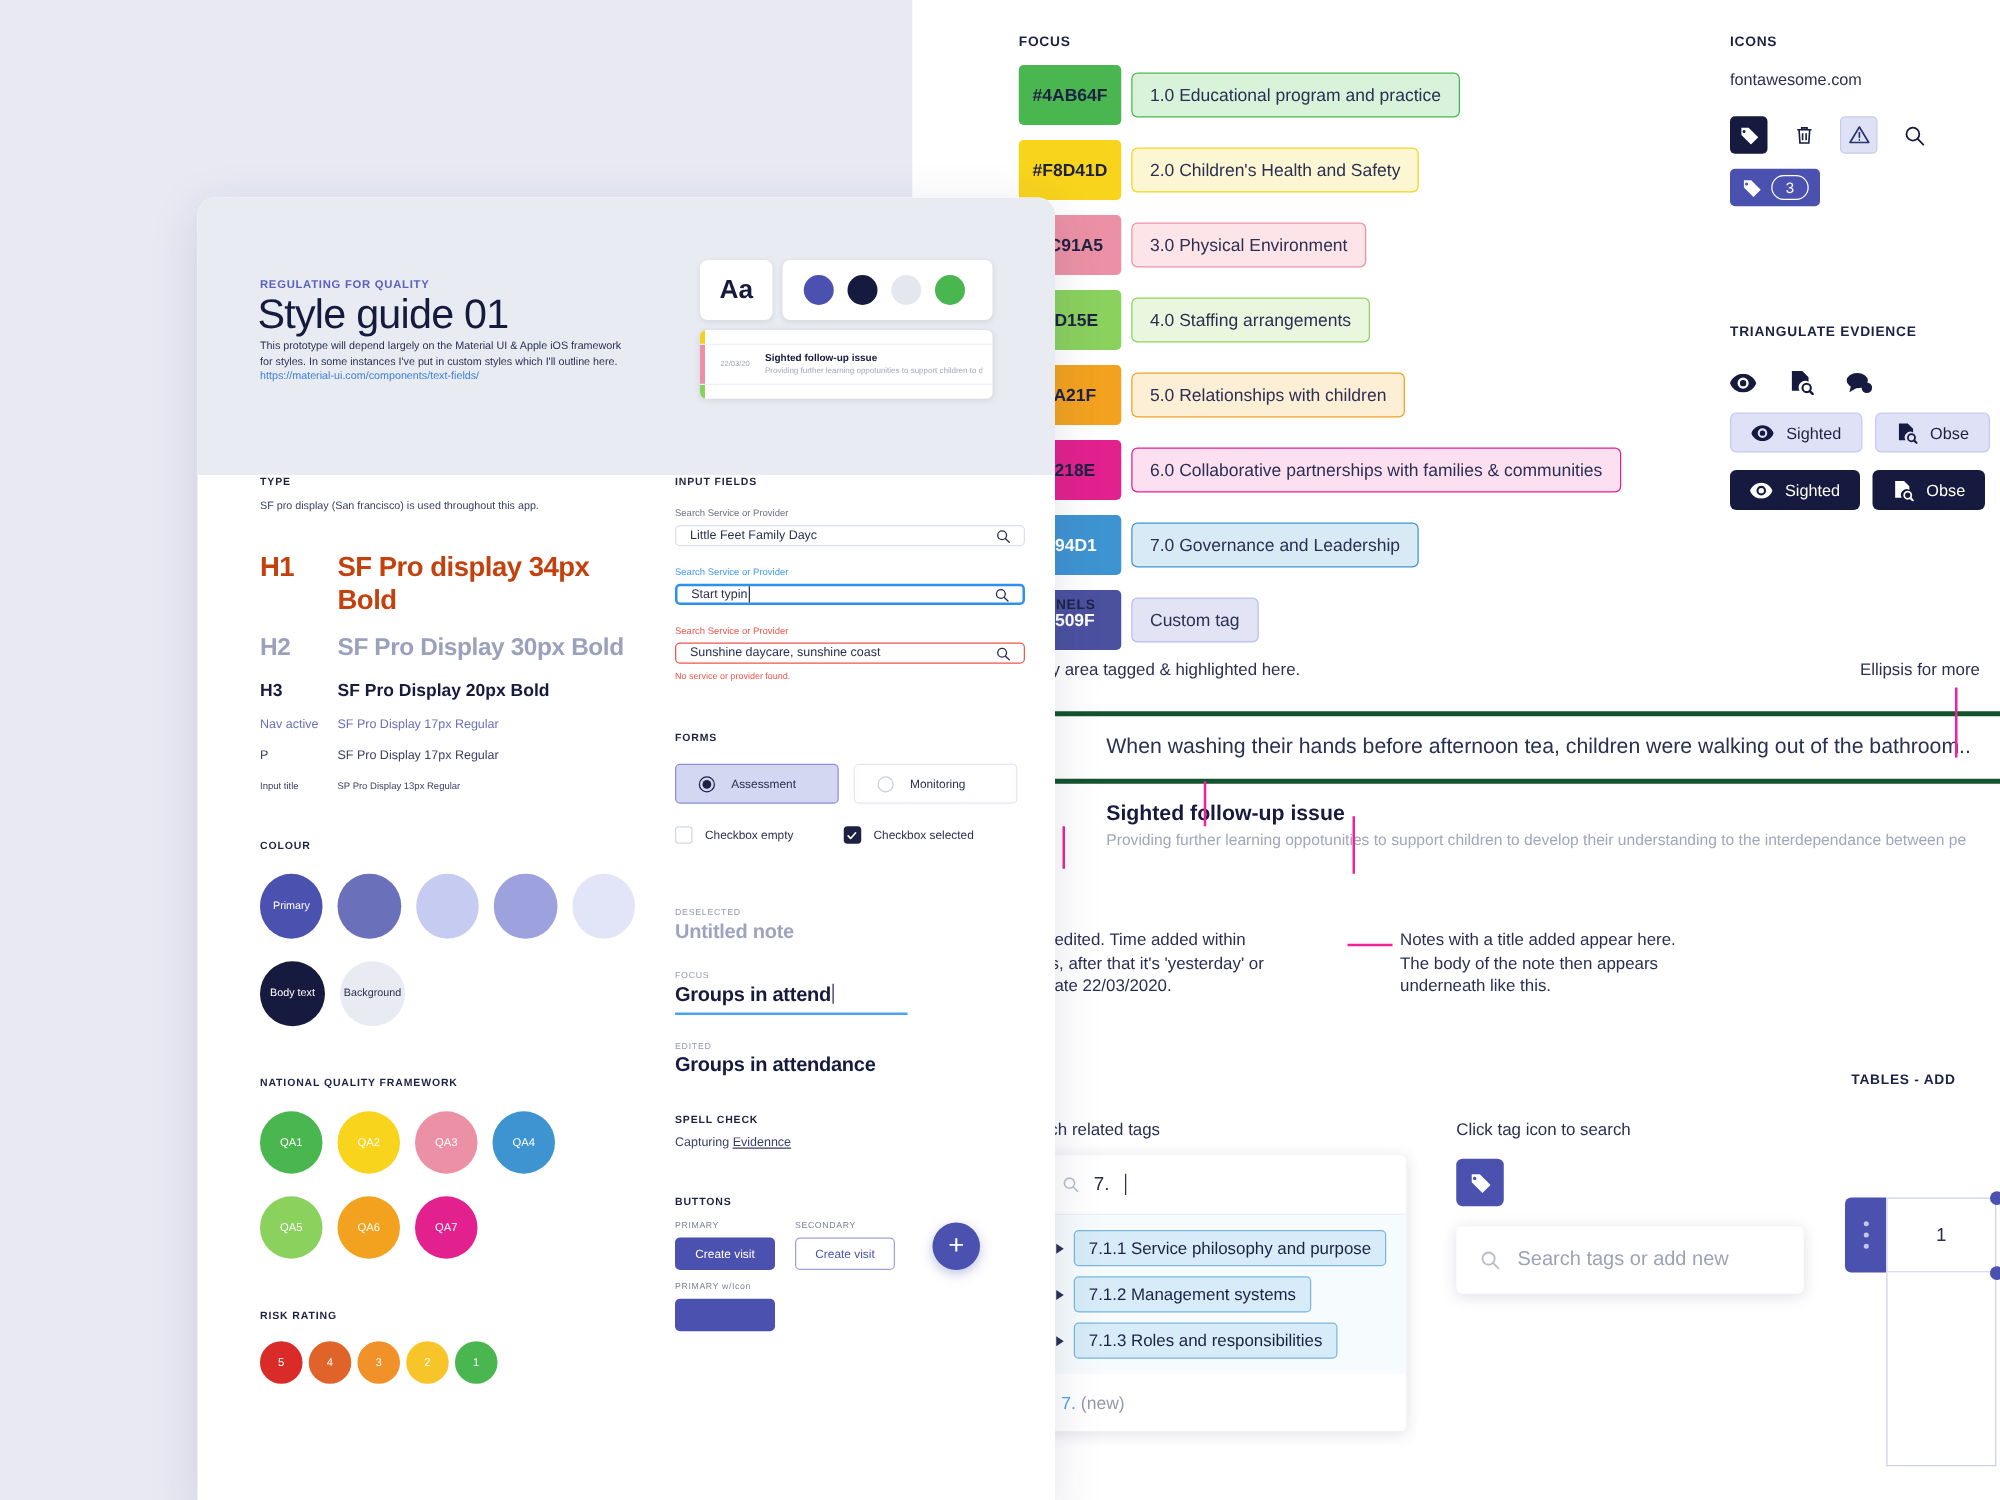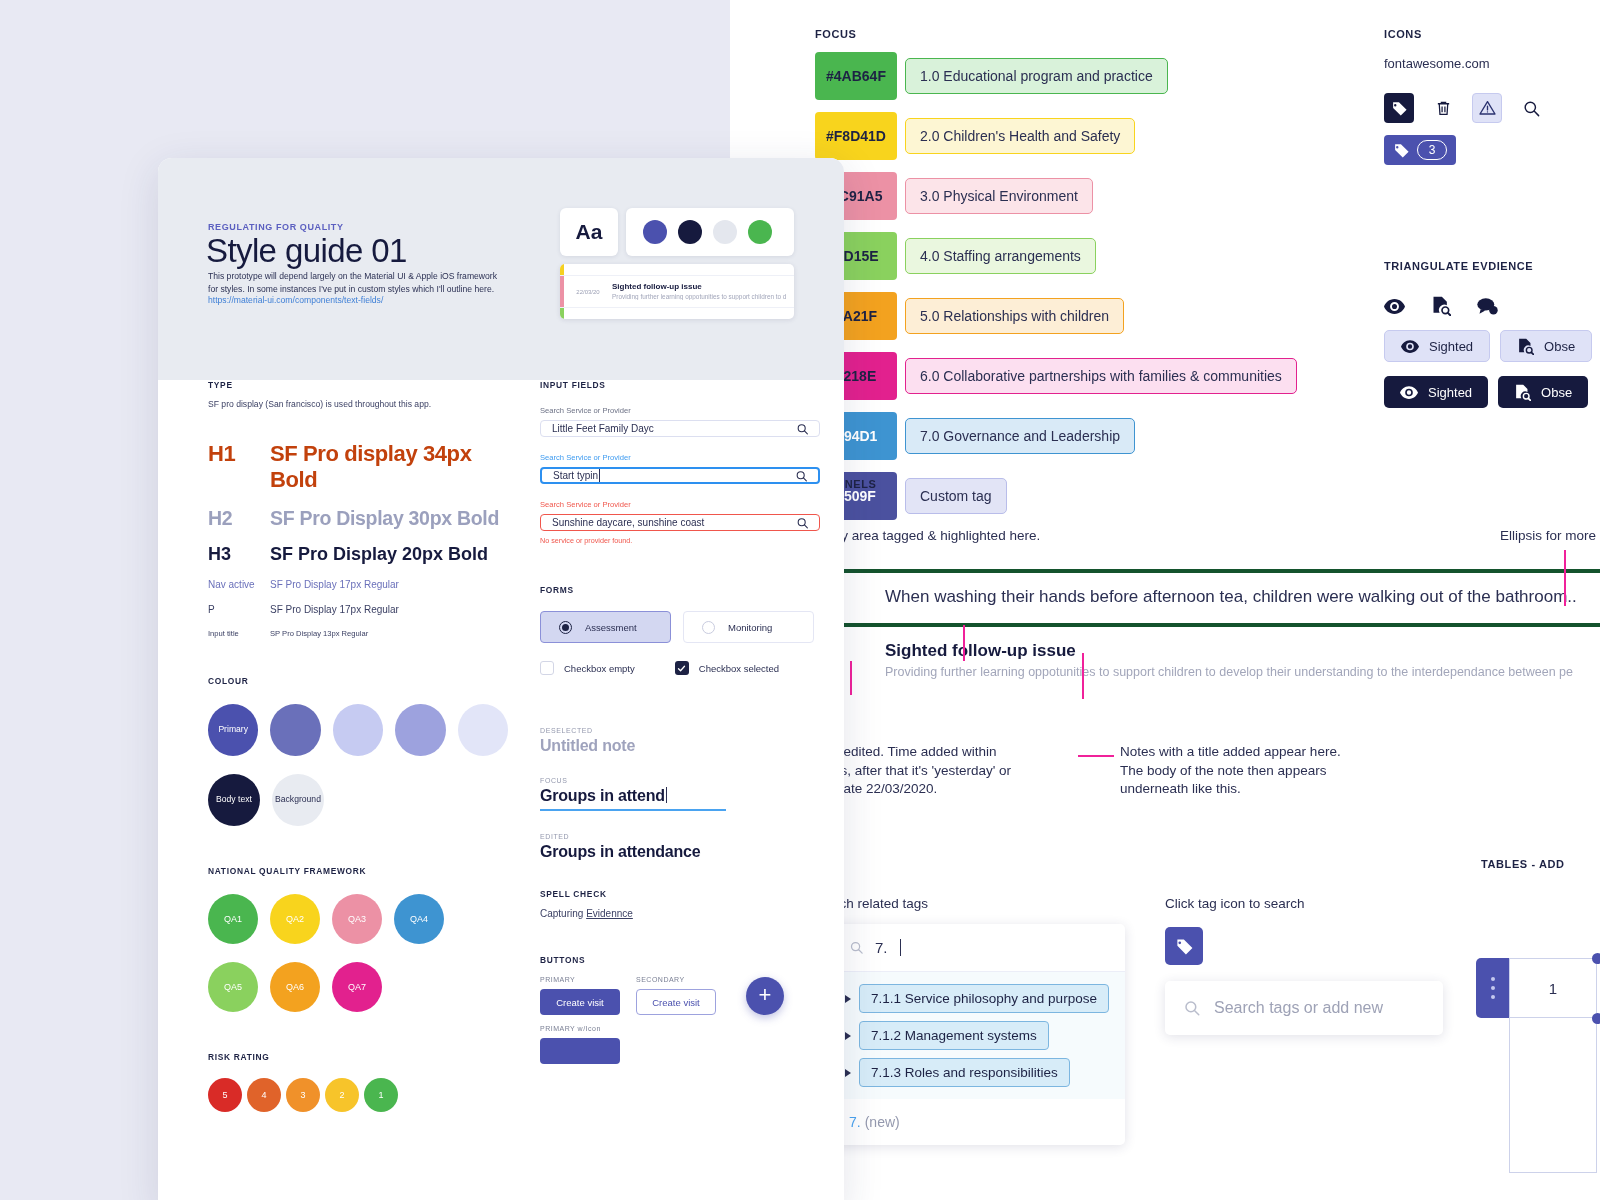--- a/index.html
+++ b/index.html
@@ -98,21 +98,21 @@
     font-size: 8.4px; font-weight: 700; letter-spacing: .7px; color: #1d2244;
   }
   .sec-note { font-size: 8.6px; color: #3a3f63; margin-top: 9px; }
 
   
   .type-list { margin-top: 32px; }
   .type-row { display: flex; align-items: baseline; margin-bottom: 14px; }
   .type-key { width: 62px; flex: 0 0 62px; }
   .t-h1 .type-key, .t-h1 .type-val { font-size: 22px; font-weight: 700; color: #c2410c; letter-spacing: -.4px; }
   .t-h2 .type-key, .t-h2 .type-val { font-size: 19.5px; font-weight: 700; color: #9ba0bd; letter-spacing: -.3px; }
-  .t-h3 .type-key, .t-h3 .type-val { font-size: 18px; font-weight: 700; color: #161a3e; }
+  .t-h3 .type-key, .t-h3 .type-val { font-size: 14px; font-weight: 700; color: #161a3e; }
   .t-nav .type-key, .t-nav .type-val { font-size: 10px; color: #6a70ba; }
   .t-p  .type-key, .t-p  .type-val { font-size: 10px; color: #3a3f63; }
   .t-in .type-key, .t-in .type-val { font-size: 7.6px; color: #3a3f63; }
 
   
   .sec-colour { margin-top: 38px; }
   .circle-row { display: flex; gap: 12px; margin-top: 18px; }
   .c-circle {
     width: 52px; height: 52px; border-radius: 50%;
     display: flex; align-items: center; justify-content: center;
@@ -473,21 +473,21 @@
         </div>
       </div>
   </div>
 
   <div class="panels-sec">
     <div class="panels-title">LES &amp; PANELS</div>
 
     <div style="position:relative;margin-top:38px;">
       <div class="pink-h" style="left:-6px;top:8px;width:10px;"></div>
       <div class="anno-line" style="padding-left:16px;">Quality area tagged &amp; highlighted here.</div>
-      <div class="anno-line" style="position:absolute;right:4px;top:0;">Ellipsis for more</div>
+      <div class="anno-line" style="position:absolute;right:16px;top:0;">Ellipsis for more</div>
       <div class="pink-tick" style="right:34px;top:22px;height:56px;"></div>
     </div>
 
     <div class="panel-note-row" style="margin-top:26px;">
       <div class="pn-time">:47 am</div>
       <div class="pn-body">
         <div class="pn-big">When washing their hands before afternoon tea, children were walking out of the bathroom..</div>
       </div>
     </div>
 

